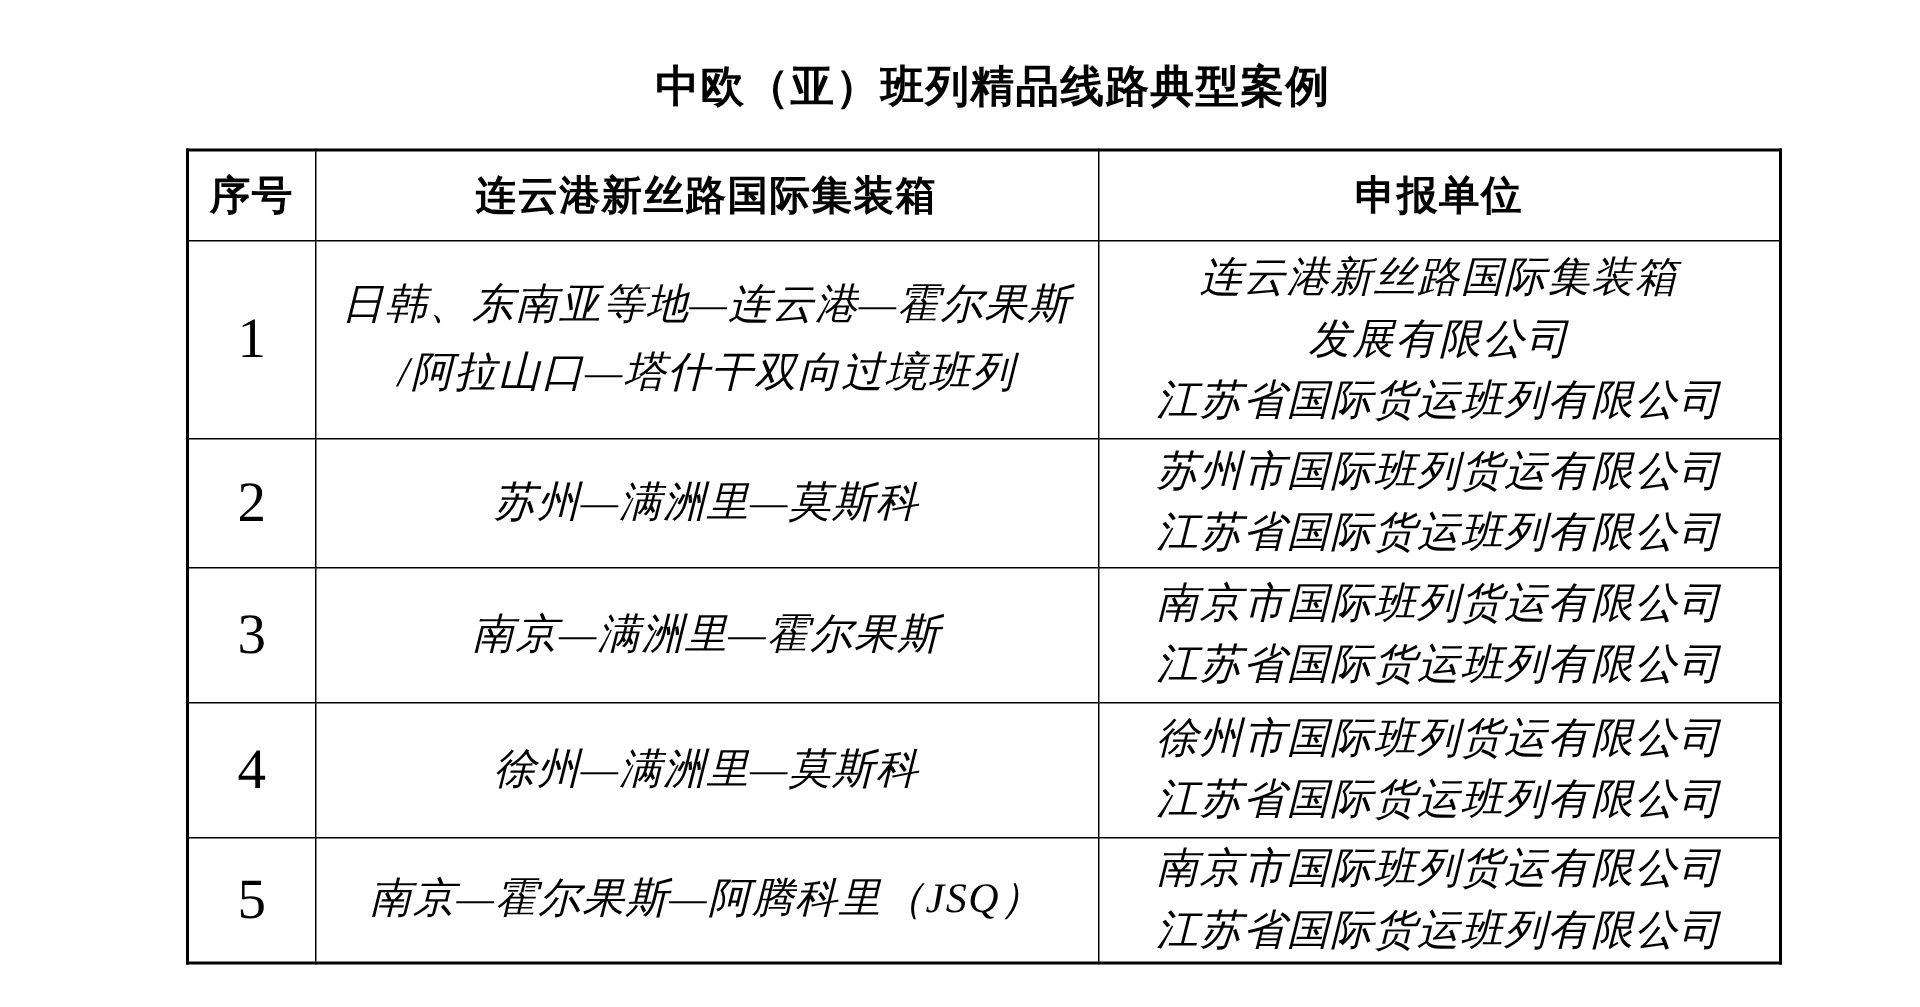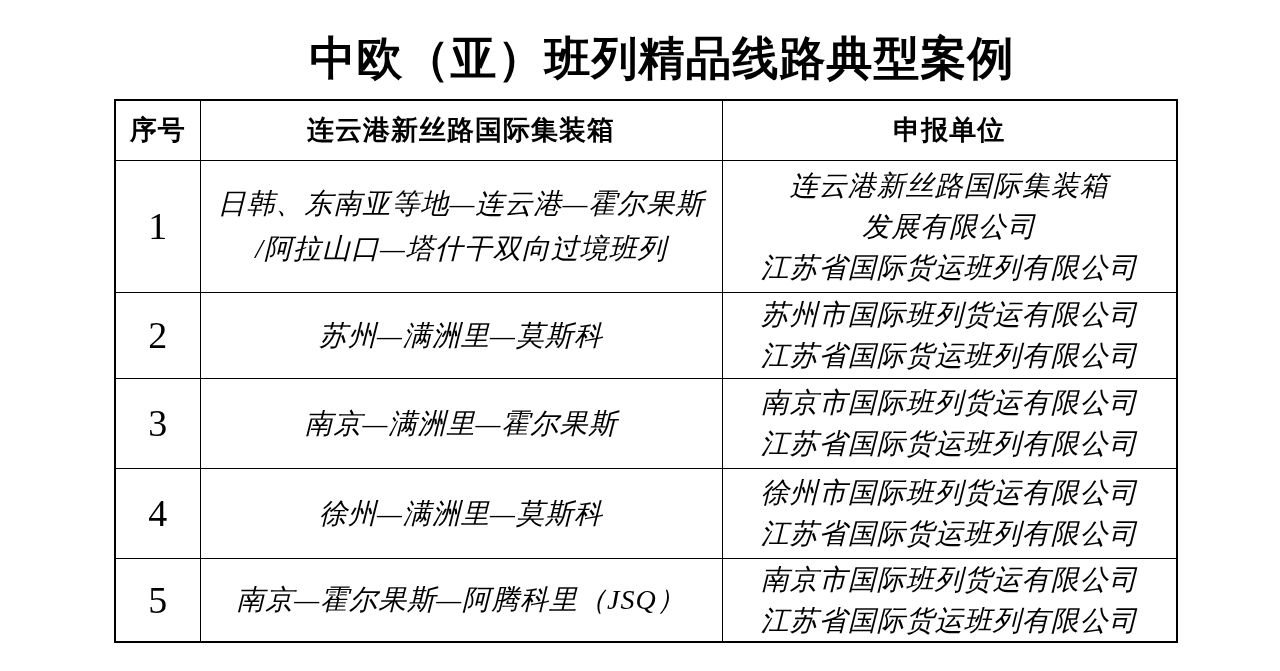--- a/index.html
+++ b/index.html
@@ -13,29 +13,29 @@
     color: #000000;
   }
   .page-title {
     position: absolute;
     left: 0;
     top: 38px;
     width: 1280px;
     text-align: center;
     font-family: "Liberation Sans", "DejaVu Sans", sans-serif;
     font-weight: bold;
-    font-size: 46px;
+    font-size: 29px;
     line-height: 40px;
     letter-spacing: 1px;
     color: #000000;
     padding-left: 44px;
   }
   table.cases-table {
     position: absolute;
-    left: 114px;
+    left: 124px;
     top: 99px;
     width: 1062px;
     border-collapse: collapse;
     table-layout: fixed;
     border: 2px solid #000000;
   }
   table.cases-table th,
   table.cases-table td {
     border: 1px solid #000000;
     text-align: center;

